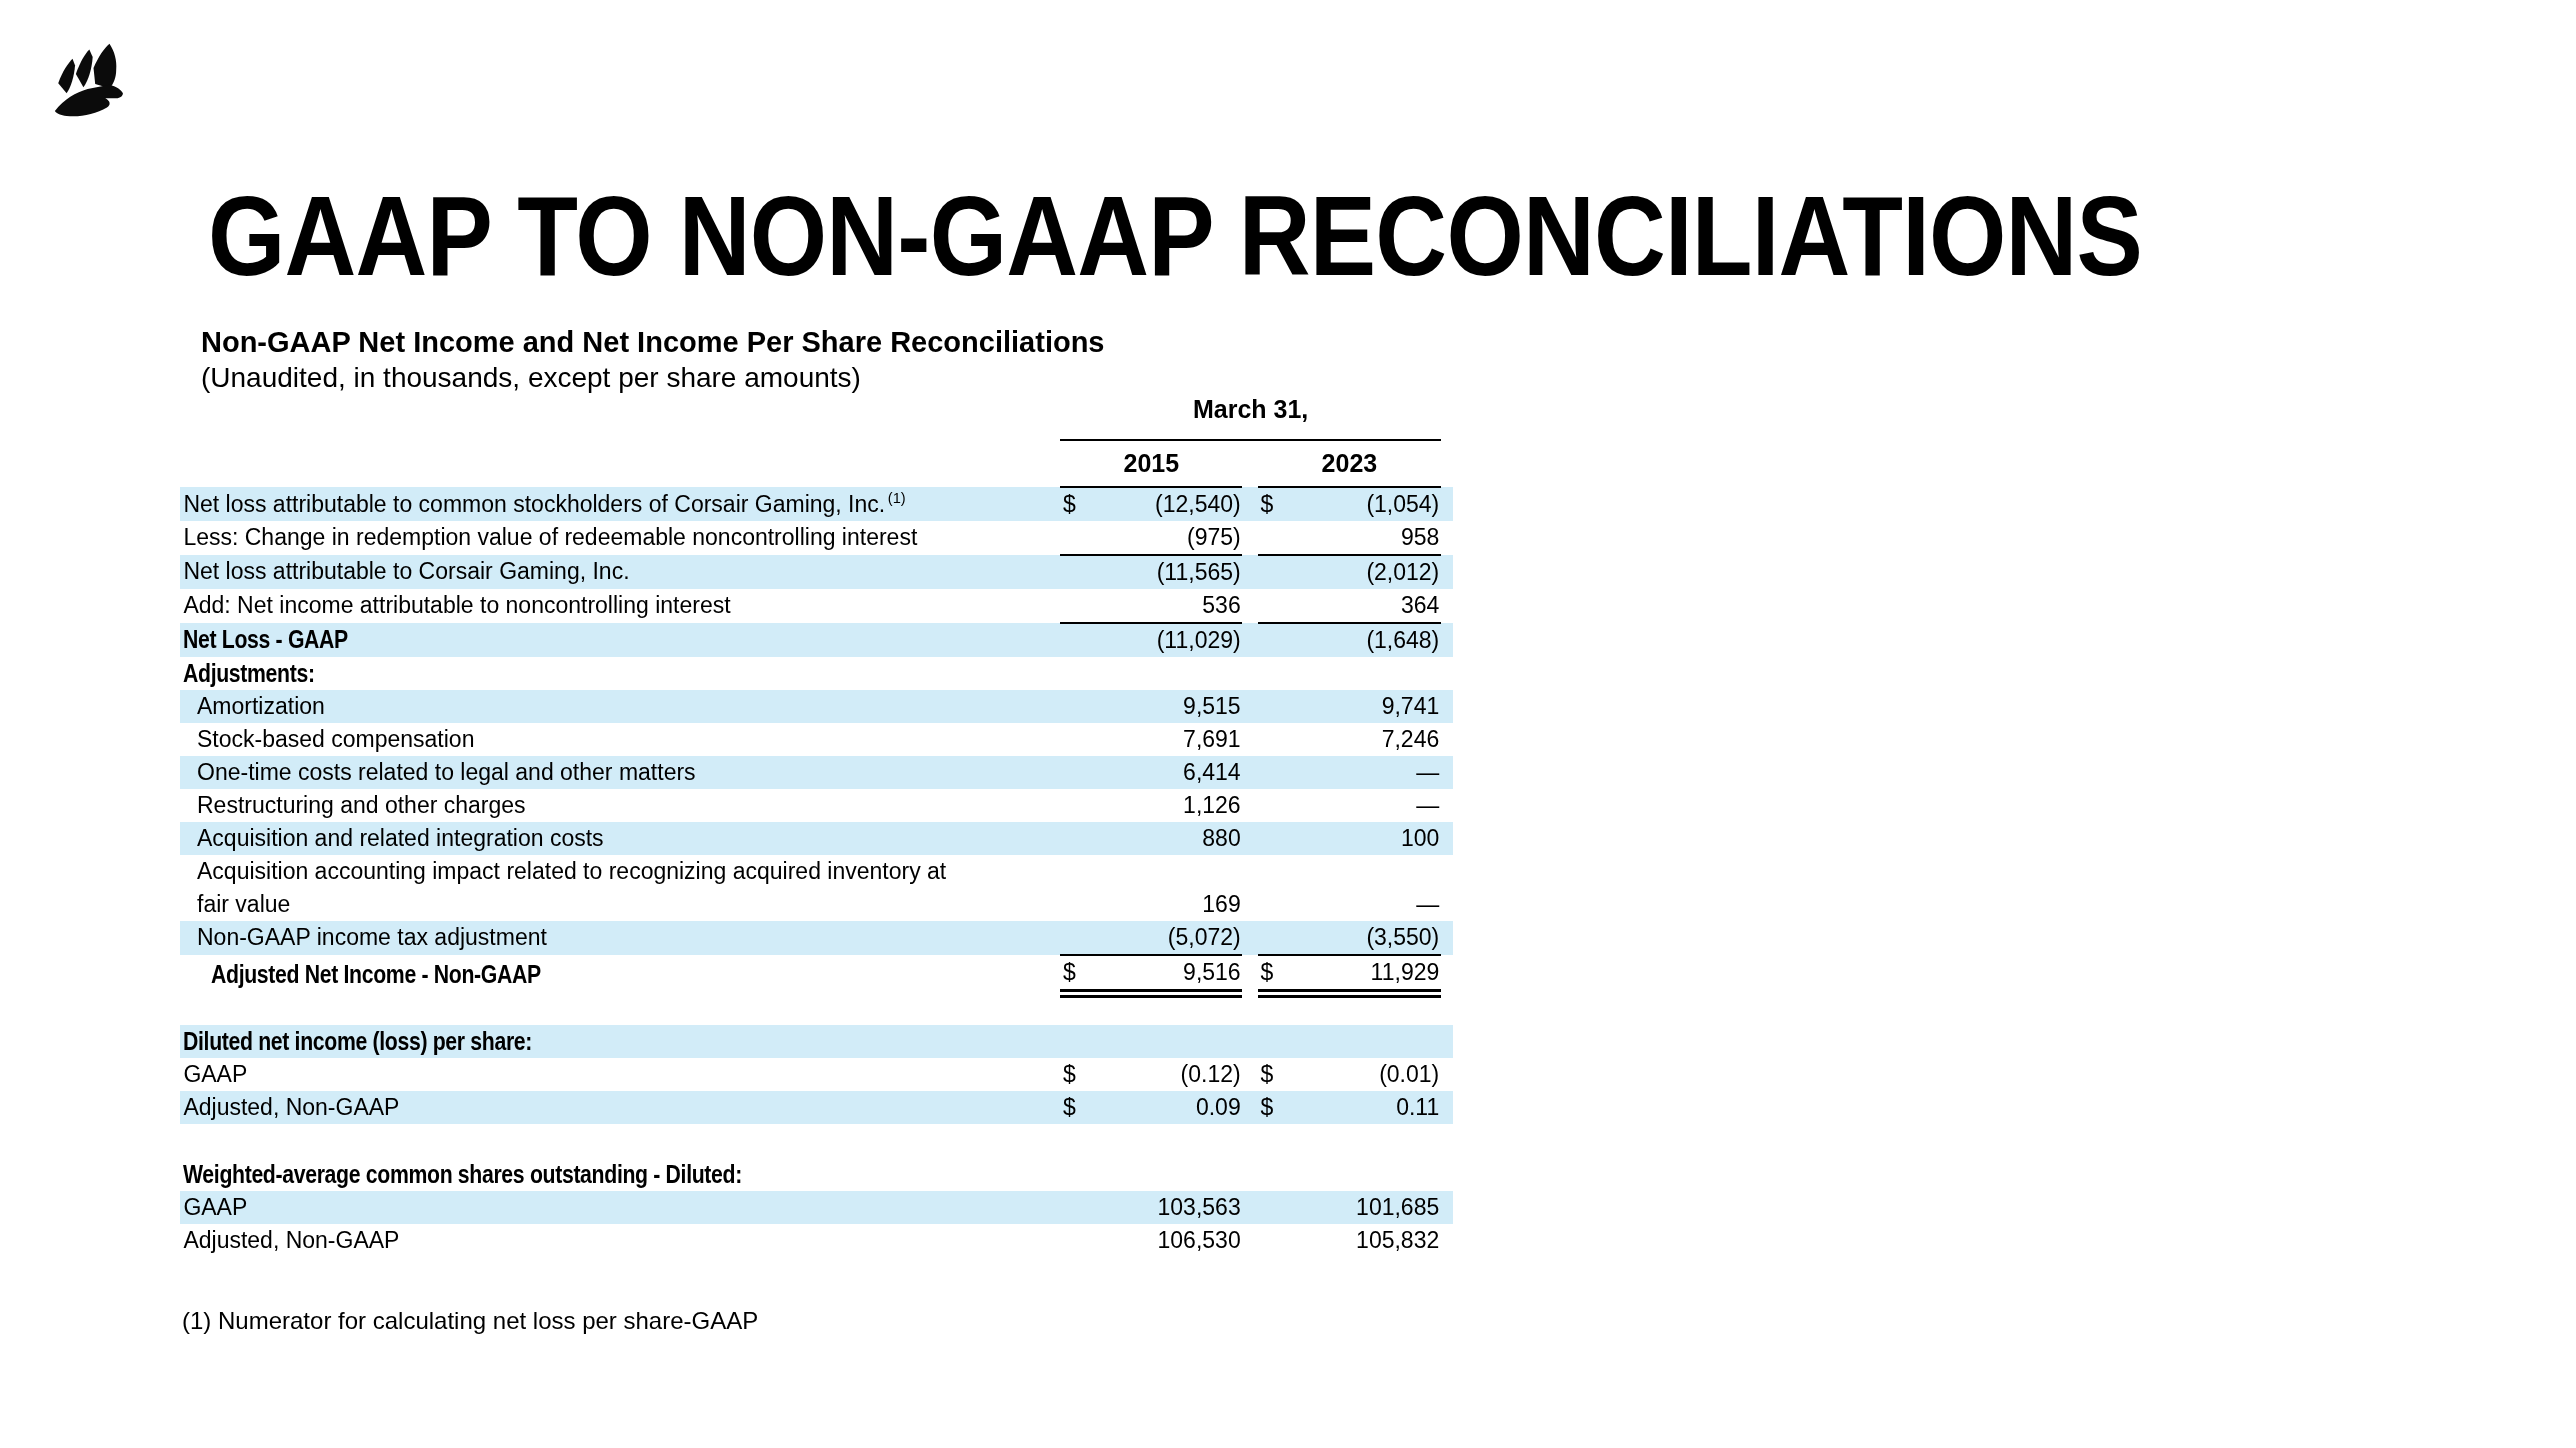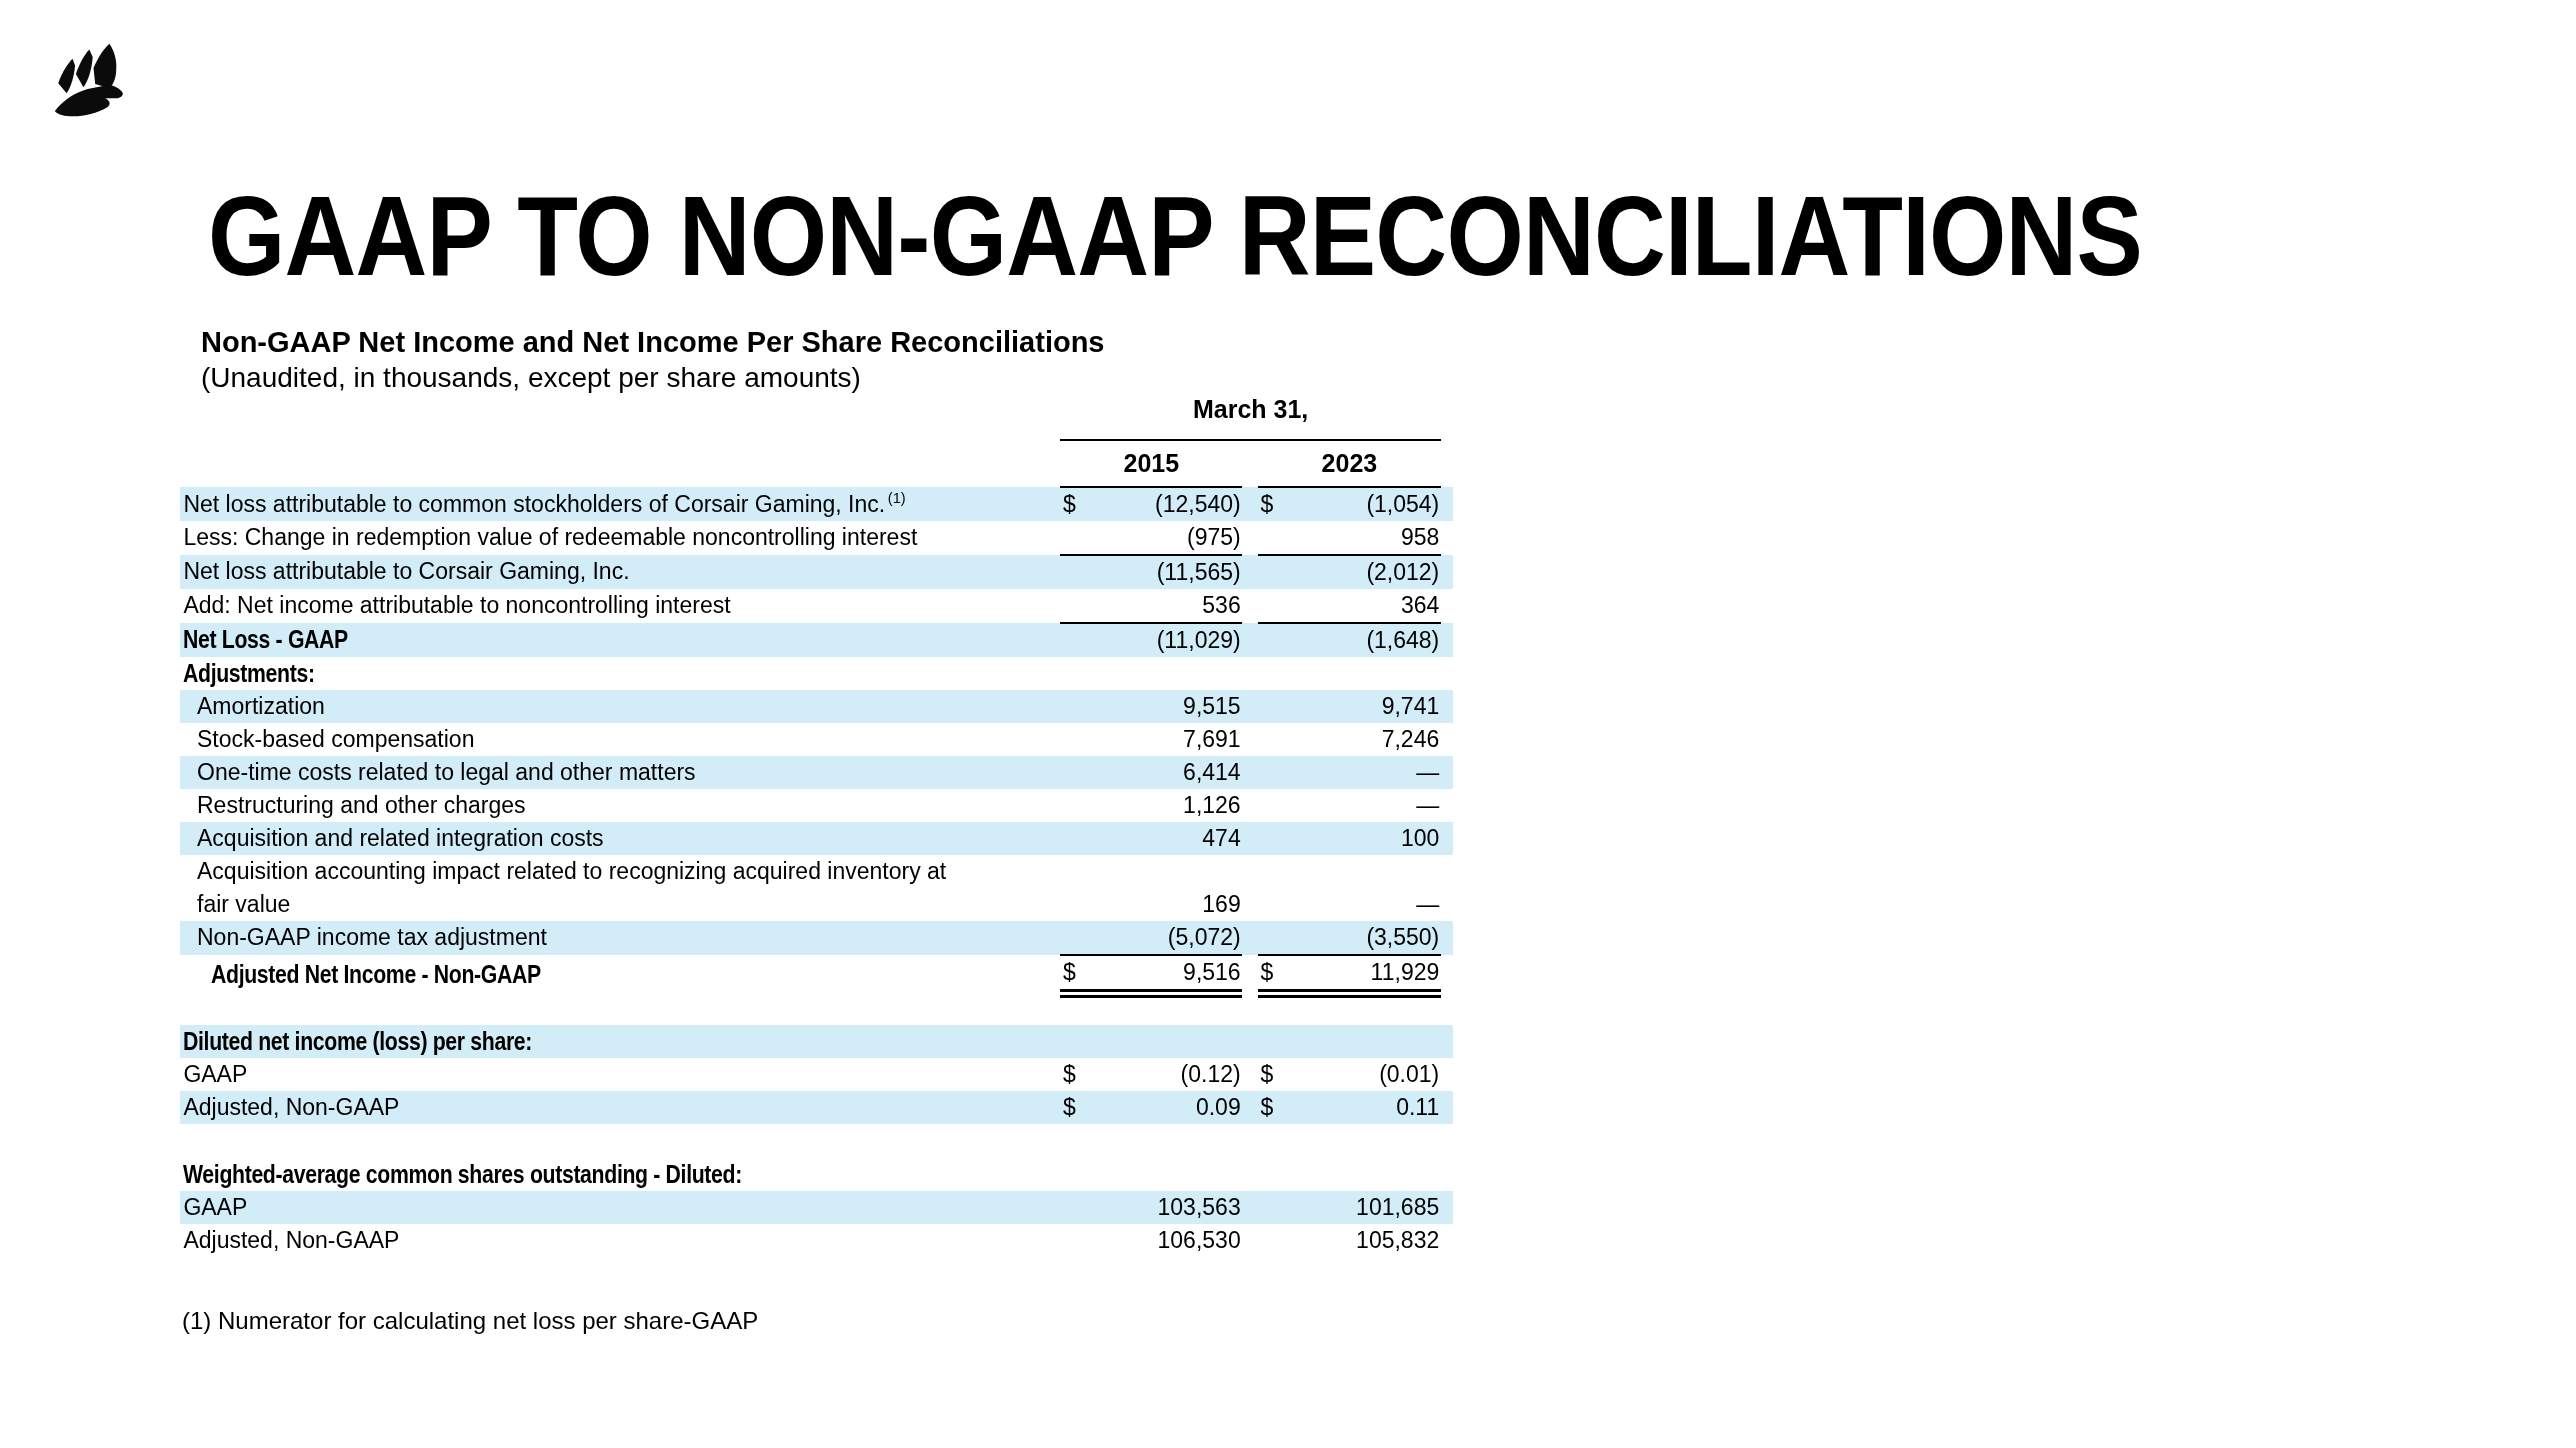--- a/index.html
+++ b/index.html
@@ -186,21 +186,21 @@
         <td class="v">1,126</td>
         <td></td>
         <td class="d"></td>
         <td class="v">—</td>
         <td></td>
       </tr>
 
       <tr class="bodyrow hl indent">
         <td class="lab">Acquisition and related integration costs</td>
         <td class="d"></td>
-        <td class="v">474</td>
+        <td class="v">880</td>
         <td></td>
         <td class="d"></td>
         <td class="v">100</td>
         <td></td>
       </tr>
 
       <tr class="bodyrow tall indent">
         <td class="lab prewrap">Acquisition accounting impact related to recognizing acquired inventory at
 fair value</td>
         <td class="d"></td>

